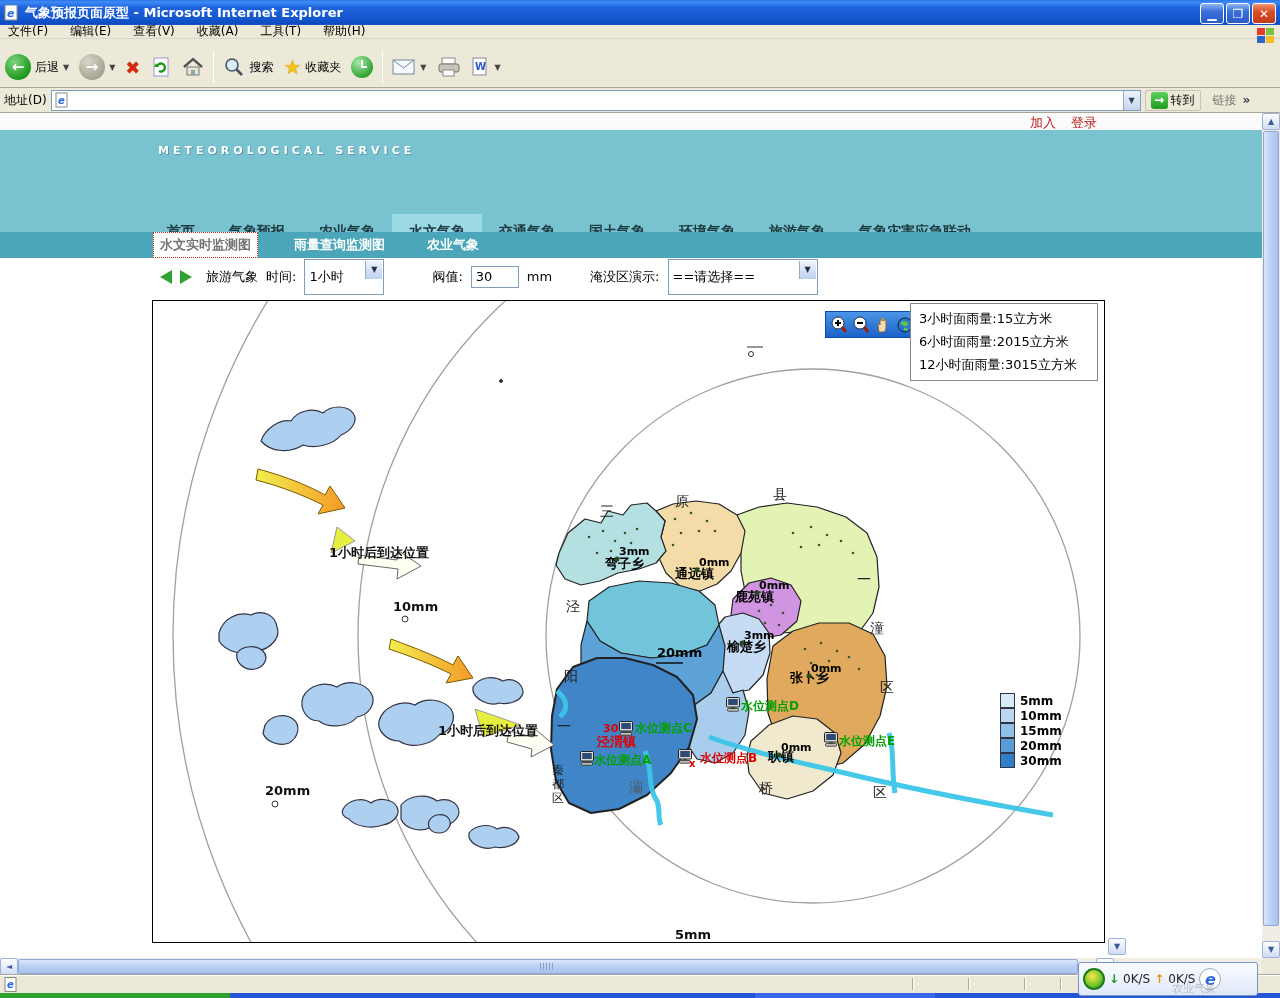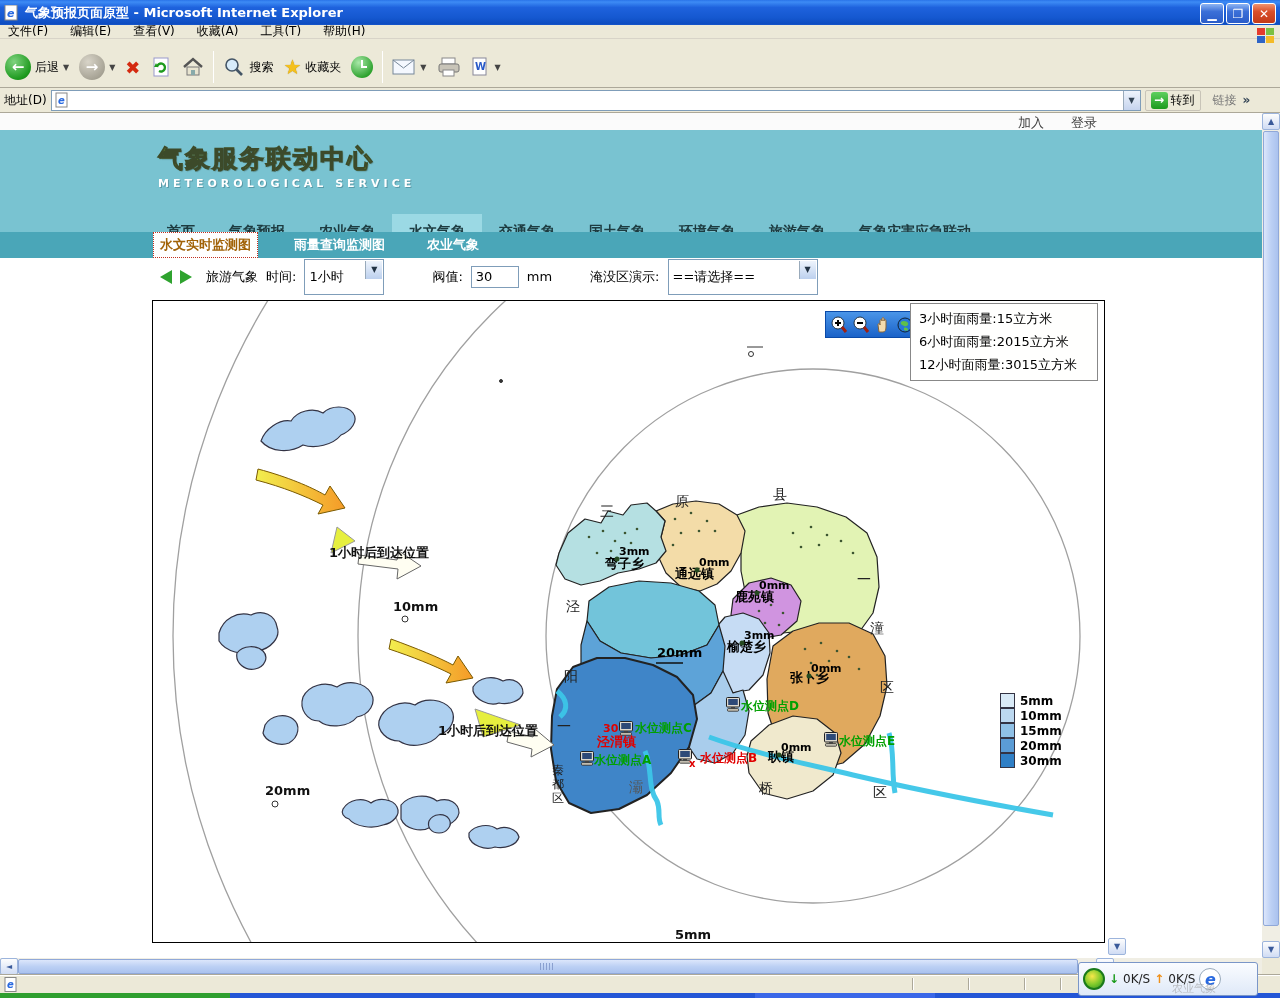--- a/index.html
+++ b/index.html
@@ -45,37 +45,37 @@
   .addrfield input { border:0; outline:0; width:1030px; font-family:inherit; font-size:12px; height:17px; }
   .addrdrop { position:absolute; right:0; top:0; width:17px; height:19px; background:linear-gradient(180deg,#eef4fc,#c6d4ee); border-left:1px solid #9ab; font-size:8px; color:#345; display:flex; align-items:center; justify-content:center; }
   .gobtn { display:flex; align-items:center; gap:3px; padding:1px 5px; height:21px; border:1px solid #c8c4b8; border-radius:2px; }
   .goicon { width:17px; height:17px; background:linear-gradient(180deg,#5fd05f,#1d9a1d); border-radius:3px; color:#fff; font-weight:bold; display:flex; align-items:center; justify-content:center; font-size:12px; }
   .linkslbl { color:#777; margin-left:8px; }
   .chev { color:#345; font-weight:bold; margin:0 6px 0 2px; }
 
   
   .content { left:0; top:113px; width:1262px; height:845px; background:#fff; overflow:hidden; }
   .topstrip { left:0; top:0; width:1262px; height:17px; background:#fbfbfb; }
-  .toplinks { position:absolute; right:165px; top:1px; color:#404040; font-size:13px; display:flex; gap:27px; }
+  .toplinks { position:absolute; right:165px; top:1px; color:#b91c1c; font-size:13px; display:flex; gap:15px; }
   .toplinks span { cursor:pointer; }
 
   .tealhead { left:0; top:17px; width:1262px; height:102px; background:#79c3d1; }
   .logo { position:absolute; left:150px; top:8px; display:flex; align-items:flex-start; }
   .logo-county { font-size:40px; font-weight:bold; color:#8fd02e; -webkit-text-stroke:1.5px #3c4a2a; text-shadow:1px 2px 2px rgba(40,50,30,.5); letter-spacing:2px; line-height:46px; }
   .logo-right { margin-left:8px; margin-top:4px; }
   .logo-name { font-size:25px; font-weight:bold; color:#97d435; -webkit-text-stroke:1px #3c4a2a; text-shadow:1px 1px 1px rgba(40,50,30,.5); letter-spacing:2px; }
   .logo-eng { font-size:11px; font-weight:bold; color:#fff; letter-spacing:4px; margin-top:2px; text-shadow:1px 1px 0 #5a9aa8; }
 
   .nav { position:absolute; left:0; top:85px; width:1262px; height:34px; display:flex; align-items:center; color:#1d3b40; font-size:14px; font-weight:bold; }
   .nav .tab { padding:9px 17px; cursor:pointer; }
   .nav .tab.active { background:#9bd9e4; }
 
   .subnav { left:0; top:119px; width:1262px; height:26px; background:#4aa6b8; display:flex; align-items:center; padding-left:153px; gap:30px; color:#fff; font-size:13px; font-weight:bold; }
   .subnav .stab { padding:3px 6px; cursor:pointer; }
-  .subnav .stab.active { background:#fff; color:#a16207; border:1px dotted #c03020; }
+  .subnav .stab.active { background:#fff; color:#737373; border:1px dotted #c03020; }
 
   .controls { left:0; top:145px; width:1262px; height:37px; background:#fff; display:flex; align-items:center; padding-left:160px; gap:8px; color:#000; font-size:13px; }
   .garrow { width:0; height:0; border-top:7px solid transparent; border-bottom:7px solid transparent; }
   .garrow.left { border-right:12px solid #2fa32f; }
   .garrow.right{ border-left:12px solid #2fa32f; margin-right:6px; }
   .fakesel { height:36px; background:#fff; border:1px solid #7f9db9; display:flex; align-items:center; position:relative; padding-left:4px; font-size:13px; }
   .fakesel .sarr { position:absolute; right:1px; top:1px; width:17px; height:18px; background:linear-gradient(180deg,#eef4fc,#bcd0ee); border-left:1px solid #9ab; display:flex; align-items:center; justify-content:center; font-size:8px; color:#234; }
   .numinput { width:48px; height:22px; border:1px solid #7f9db9; font-family:inherit; font-size:13px; padding-left:4px; }
 
   .mapbox { left:152px; top:187px; width:953px; height:643px; border:1px solid #000; background:#fff; }
@@ -228,21 +228,20 @@
   <div class="abs topstrip">
     <div class="toplinks">
       <span>加入</span>
       <span>登录</span>
     </div>
   </div>
 
   <div class="abs tealhead">
     <div class="logo">
       <span class="logo-right">
-        <div class="logo-name">气象服务联动中心</div>
         <div class="logo-eng">METEOROLOGICAL SERVICE</div>
       </span>
     </div>
     <div class="nav" style="padding-left:150px">
       <span class="tab">首页</span>
       <span class="tab">气象预报</span>
       <span class="tab">农业气象</span>
       <span class="tab active">水文气象</span>
       <span class="tab">交通气象</span>
       <span class="tab">国土气象</span>

